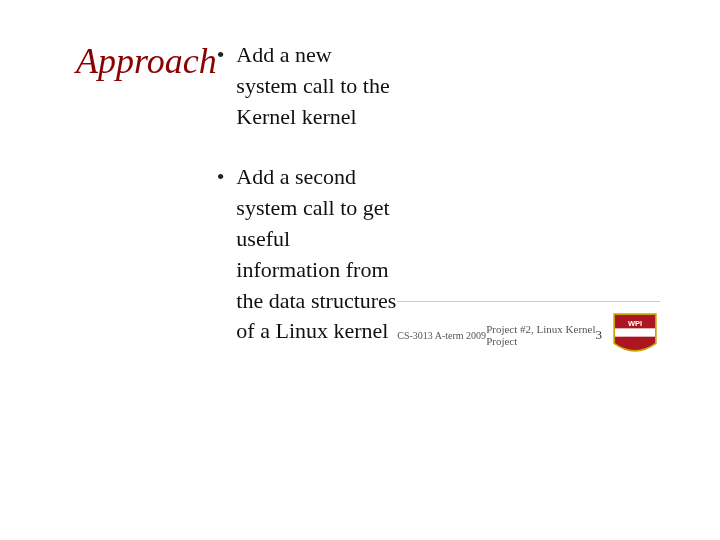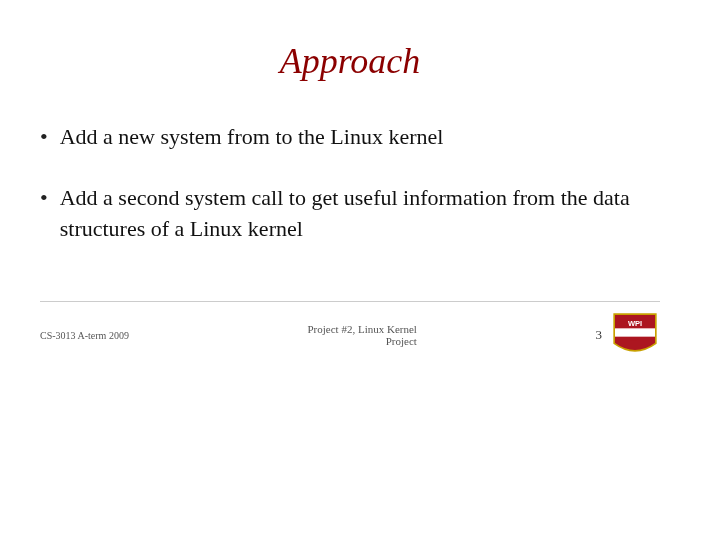--- a/index.html
+++ b/index.html
@@ -15,22 +15,22 @@
       font-family: Georgia, 'Times New Roman', serif;
       overflow: hidden;
     }
 
     .slide {
       width: 720px;
       height: 380px;
       background: #ffffff;
       position: relative;
       display: flex;
-      flex-direction: column;
-      padding: 30px 60px 20px 40px;
+      flex-direction: row;
+      padding: 30px 60px 20px 76px;
     }
 
     .slide-title {
       text-align: center;
       font-size: 36px;
       color: #8B0000;
       font-weight: normal;
       margin-bottom: 30px;
       margin-top: 10px;
       font-style: italic;
@@ -76,21 +76,21 @@
     }
 
     .footer-left {
       font-size: 10px;
       color: #555555;
     }
 
     .footer-center {
       font-size: 11px;
       color: #555555;
-      text-align: right;
+      text-align: left;
     }
 
     .footer-right {
       display: flex;
       align-items: center;
       gap: 8px;
     }
 
     .footer-page {
       font-size: 13px;
@@ -106,21 +106,21 @@
 <body>
 
 <div class="slide">
 
   <h1 class="slide-title">Approach</h1>
 
   <div class="slide-content">
 
     <div class="bullet-item">
       <span class="bullet-dot">•</span>
-      <span class="bullet-text">Add a new system from to the Linux kernel</span>
+      <span class="bullet-text">Add a new system call to the Kernel kernel</span>
     </div>
 
     <div class="bullet-item">
       <span class="bullet-dot">•</span>
       <span class="bullet-text">Add a second system call to get useful information from the data structures of a Linux kernel</span>
     </div>
 
   </div>
 
   <div class="slide-footer">

